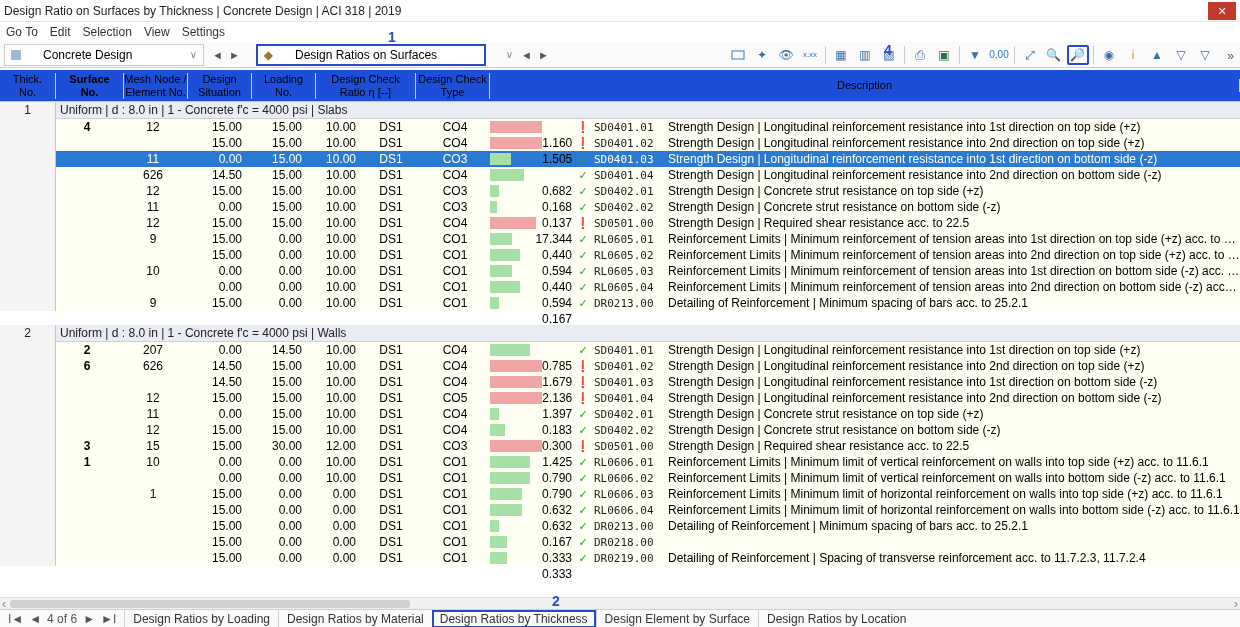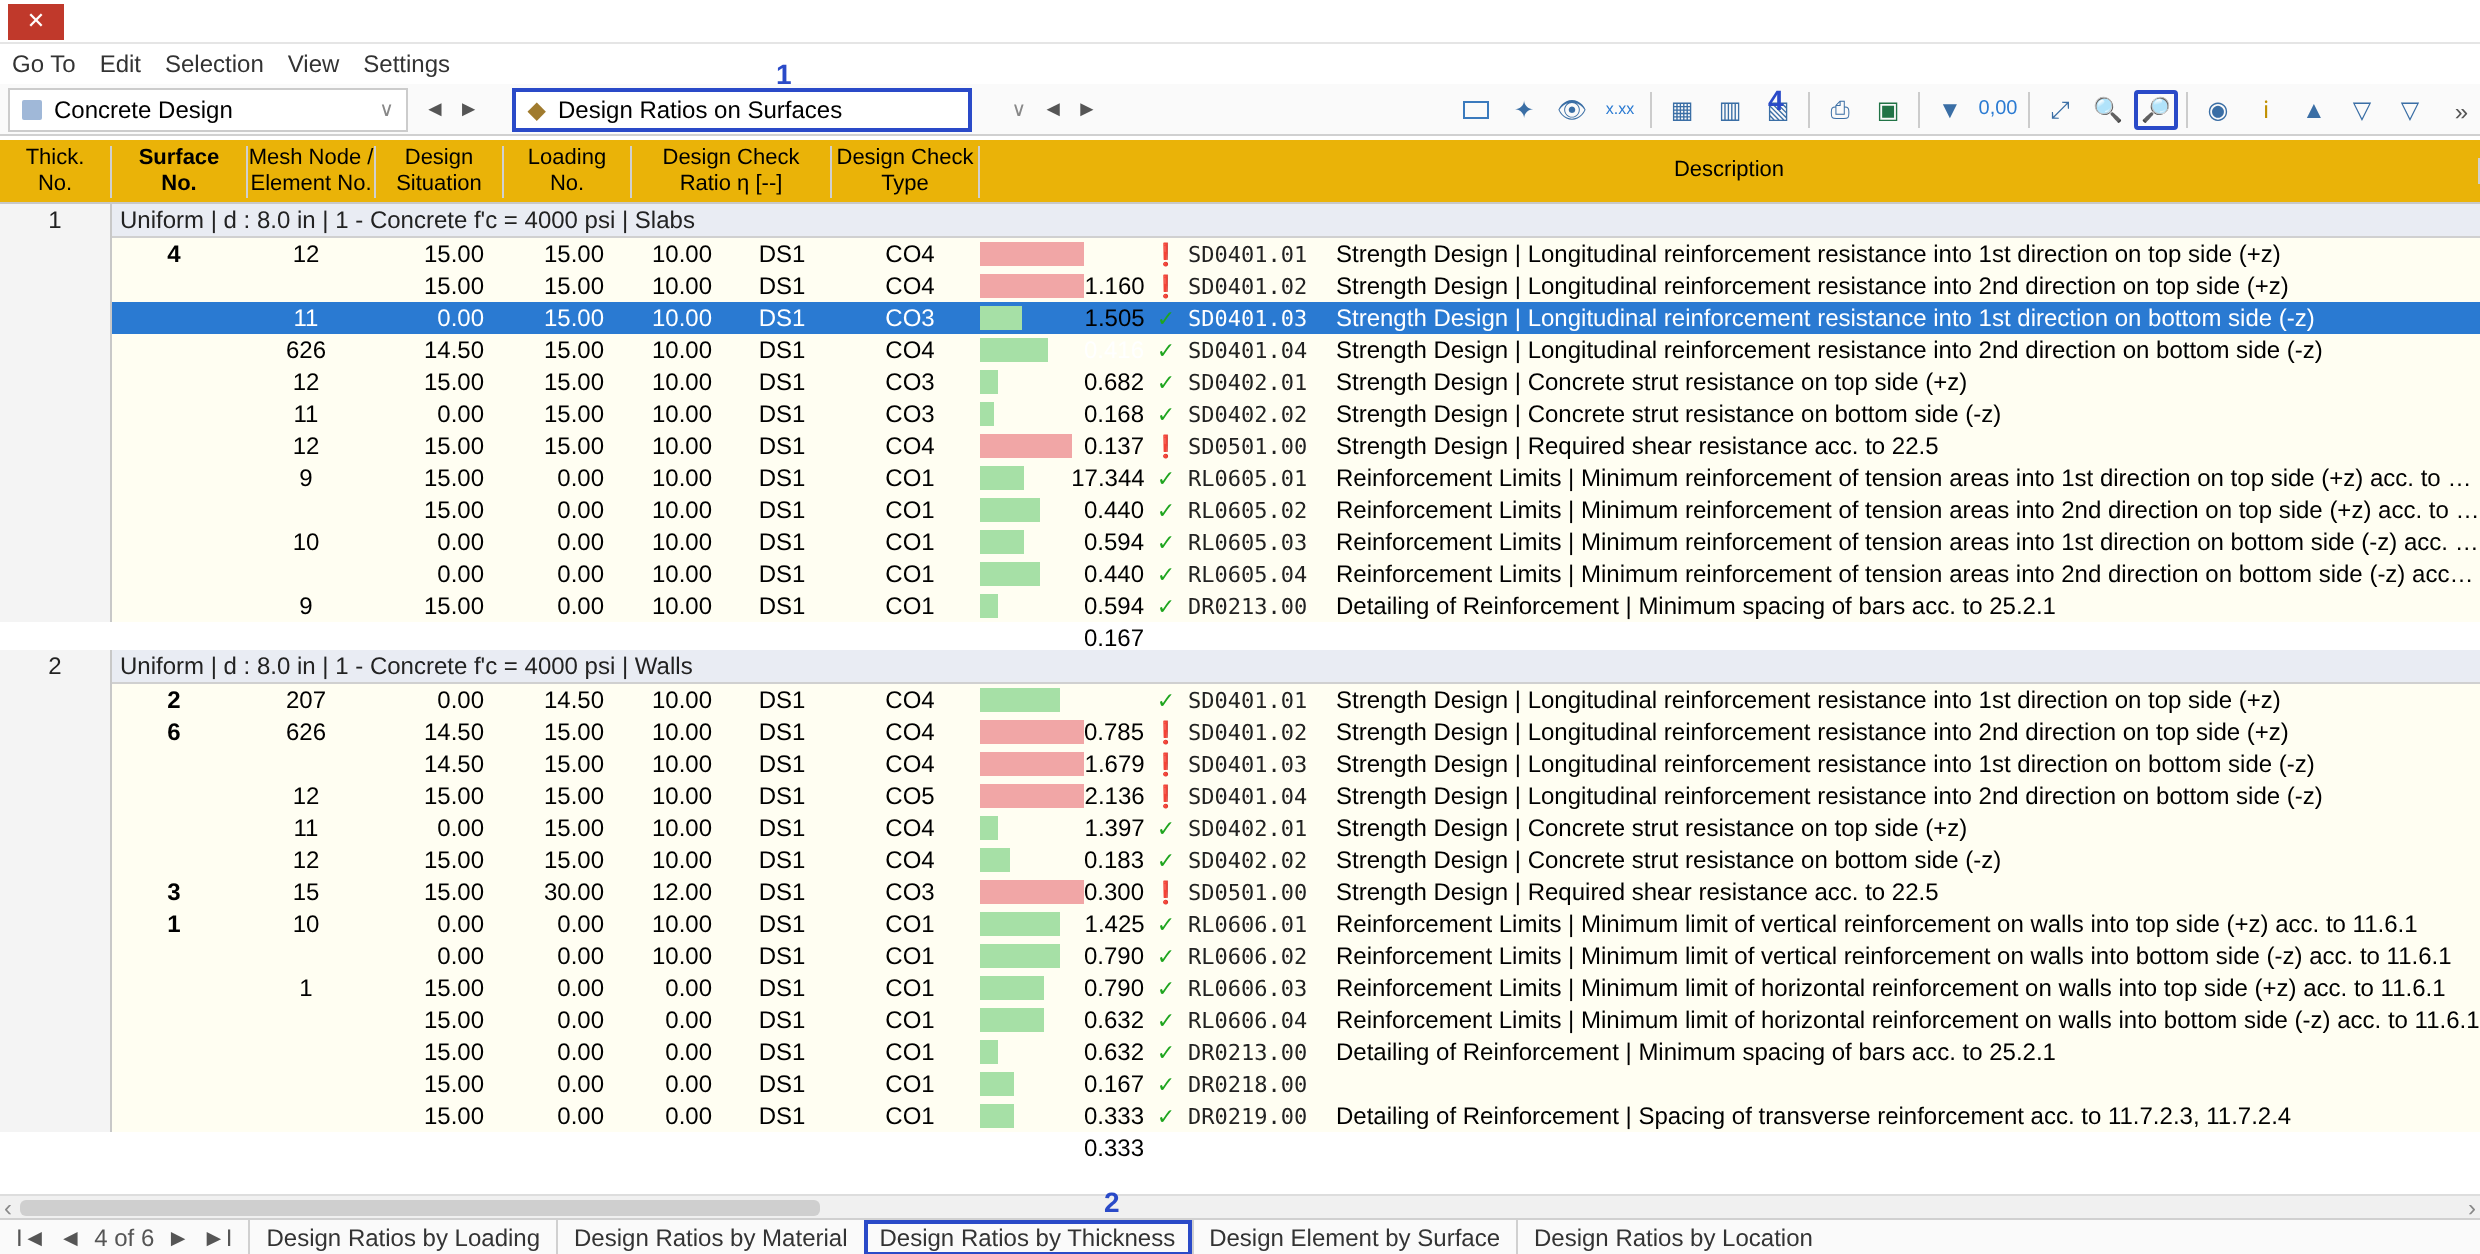--- a/index.html
+++ b/index.html
@@ -2,32 +2,32 @@
 <html><head>
 <meta charset="utf-8">
 <style>
 * { box-sizing: border-box; margin: 0; padding: 0; }
 body { font-family: "Segoe UI", Arial, sans-serif; font-size: 12px; background: #fff; color: #000; width: 1240px; height: 627px; overflow: hidden; position: relative; }
 .titlebar { height: 22px; display: flex; align-items: center; padding: 0 4px; background: #fff; border-bottom: 1px solid #e5e5e5; }
 .titlebar .title { font-weight: 400; font-size: 12px; color: #222; flex: 1; }
 .titlebar .close { width: 28px; height: 18px; background: #c0392b; color: #fff; text-align: center; line-height: 18px; font-size: 11px; }
 .menubar { height: 20px; display: flex; align-items: center; gap: 12px; padding: 0 6px; background: #fff; font-size: 12px; color: #333; }
 .toolbar { height: 26px; display: flex; align-items: center; padding: 0 4px; background: #fafafa; border-bottom: 1px solid #d0d0d0; gap: 2px; }
-.combo { display: flex; align-items: center; height: 22px; background: #fff; border: 1px solid #ccc; padding: 0 6px; font-size: 12px; gap: 6px; }
+.combo { display: flex; align-items: center; height: 22px; background: #fff; border: 1px solid #ccc; padding: 0 6px; font-size: 12px; gap: 22px; }
 .combo.main { width: 200px; }
 .combo.sub { width: 230px; border: 2px solid #2a4ac8; margin-left: 8px; position: relative; }
 .nav-arrows { display: flex; align-items: center; gap: 2px; margin: 0 4px; color: #555; font-size: 11px; }
 .nav-arrows span { padding: 0 2px; cursor: pointer; }
 .tool-icons { display: flex; align-items: center; gap: 2px; margin-left: auto; margin-right: 20px; }
 .tool-icons .ico { width: 22px; height: 20px; border: 1px solid transparent; border-radius: 2px; display: flex; align-items: center; justify-content: center; font-size: 12px; color: #3a6ea5; }
 .tool-icons .sep { width: 1px; height: 18px; background: #ccc; margin: 0 2px; }
 .tool-icons .ico.marked { border: 2px solid #2a4ac8; }
 .callout { position: absolute; color: #2a4ac8; font-weight: bold; font-size: 14px; }
 .table-wrap { position: absolute; top: 70px; left: 0; right: 0; bottom: 30px; overflow: hidden; background: #fff; }
-.thead { display: flex; height: 32px; background: #eab308; border-bottom: 1px solid #c8c8c8; font-size: 11px; align-items: center; }
+.thead { display: flex; height: 32px; background: #1d4ed8; border-bottom: 1px solid #c8c8c8; font-size: 11px; align-items: center; }
 .thead .th { border-right: 1px solid #d0d0d0; display: flex; flex-direction: column; align-items: center; justify-content: center; line-height: 13px; text-align: center; }
 .tbody { overflow-y: auto; height: calc(100% - 32px); }
 .group-row { background: #e9ecf3; font-size: 12px; padding: 2px 0 2px 60px; color: #222; display: flex; align-items: center; height: 17px; border-bottom: 1px solid #d0d0d0; }
 .group-row .gno { position: absolute; left: 0; width: 56px; text-align: center; background: #f4f4f4; height: 17px; line-height: 17px; border-right: 1px solid #c8c8c8; }
 .row { display: flex; height: 16px; font-size: 12px; align-items: center; }
 .row.sel { background: #2a7ad2; color: #fff; }
 .row.sel .code { color: #fff; }
 .cell { text-align: right; padding-right: 6px; }
 .cc { text-align: center; }
 .barwrap { width: 98px; height: 14px; position: relative; display: flex; align-items: center; }
@@ -60,20 +60,21 @@
 .c-lo { width: 64px; }
 .c-bar { width: 100px; }
 .c-code { width: 74px; }
 .c-desc { flex: 1; }
 svg.icon-svg { width: 16px; height: 16px; }
 </style>
 </head>
 <body>
 
 <div class="titlebar">
+  <span class="title">Design Ratio on Surfaces by Thickness | Concrete Design | ACI 318 | 2019</span>
   <span class="close">✕</span>
 </div>
 
 <div class="menubar" id="menubar">
     <span>Go To</span>
     <span>Edit</span>
     <span>Selection</span>
     <span>View</span>
     <span>Settings</span>
   </div>

